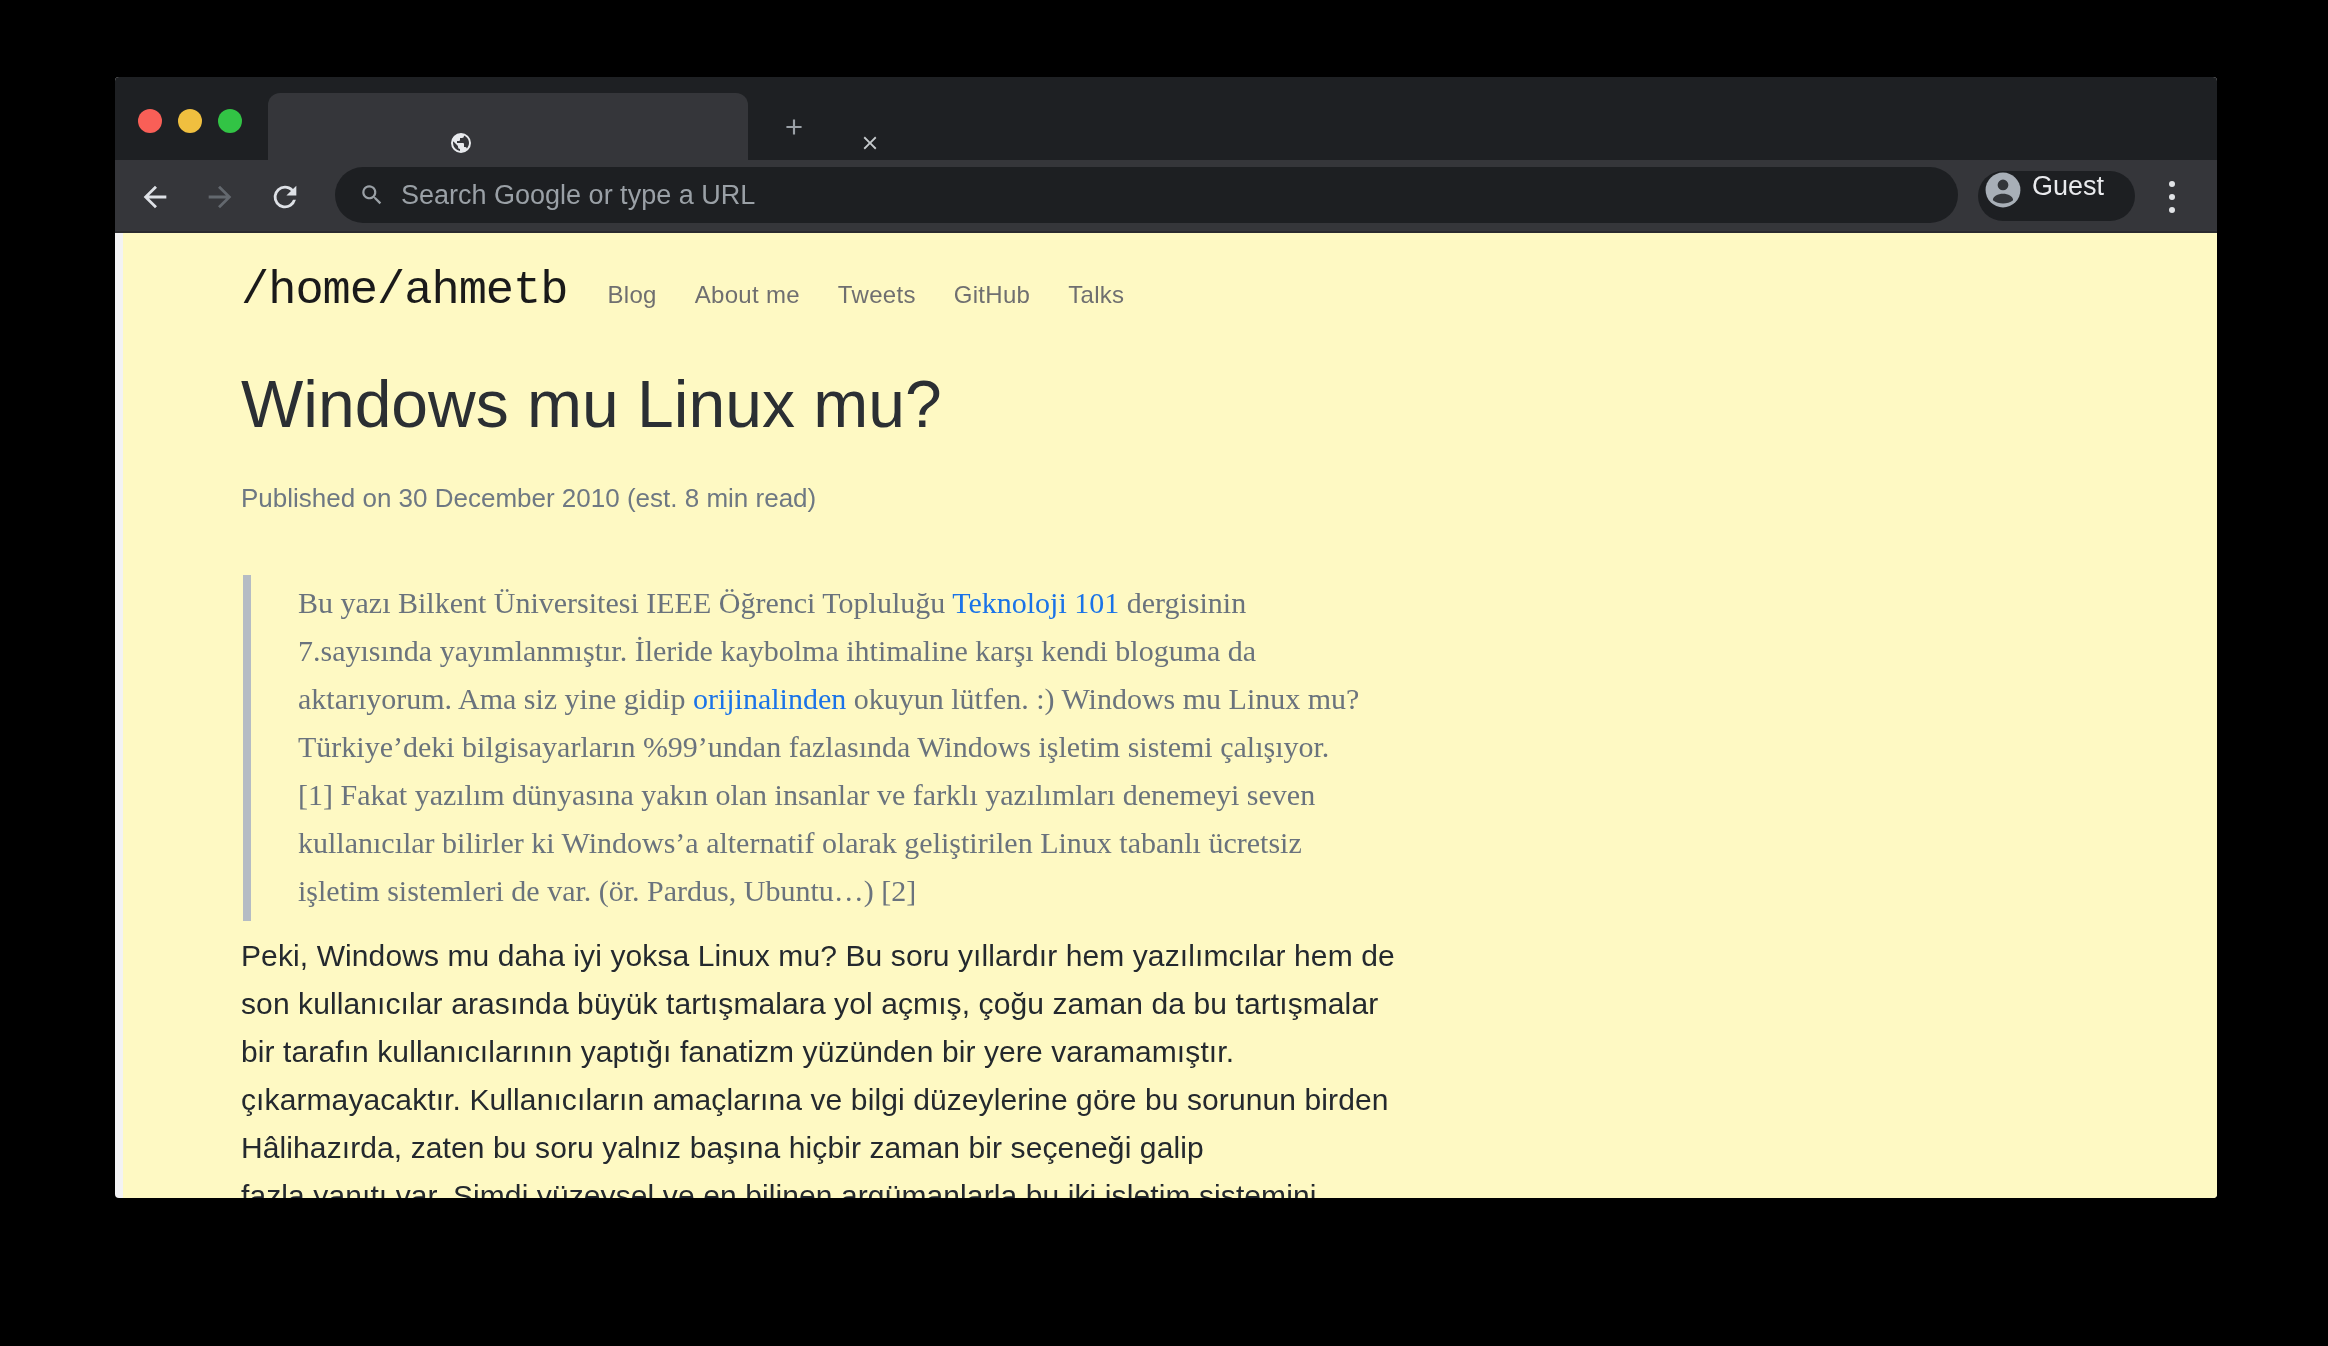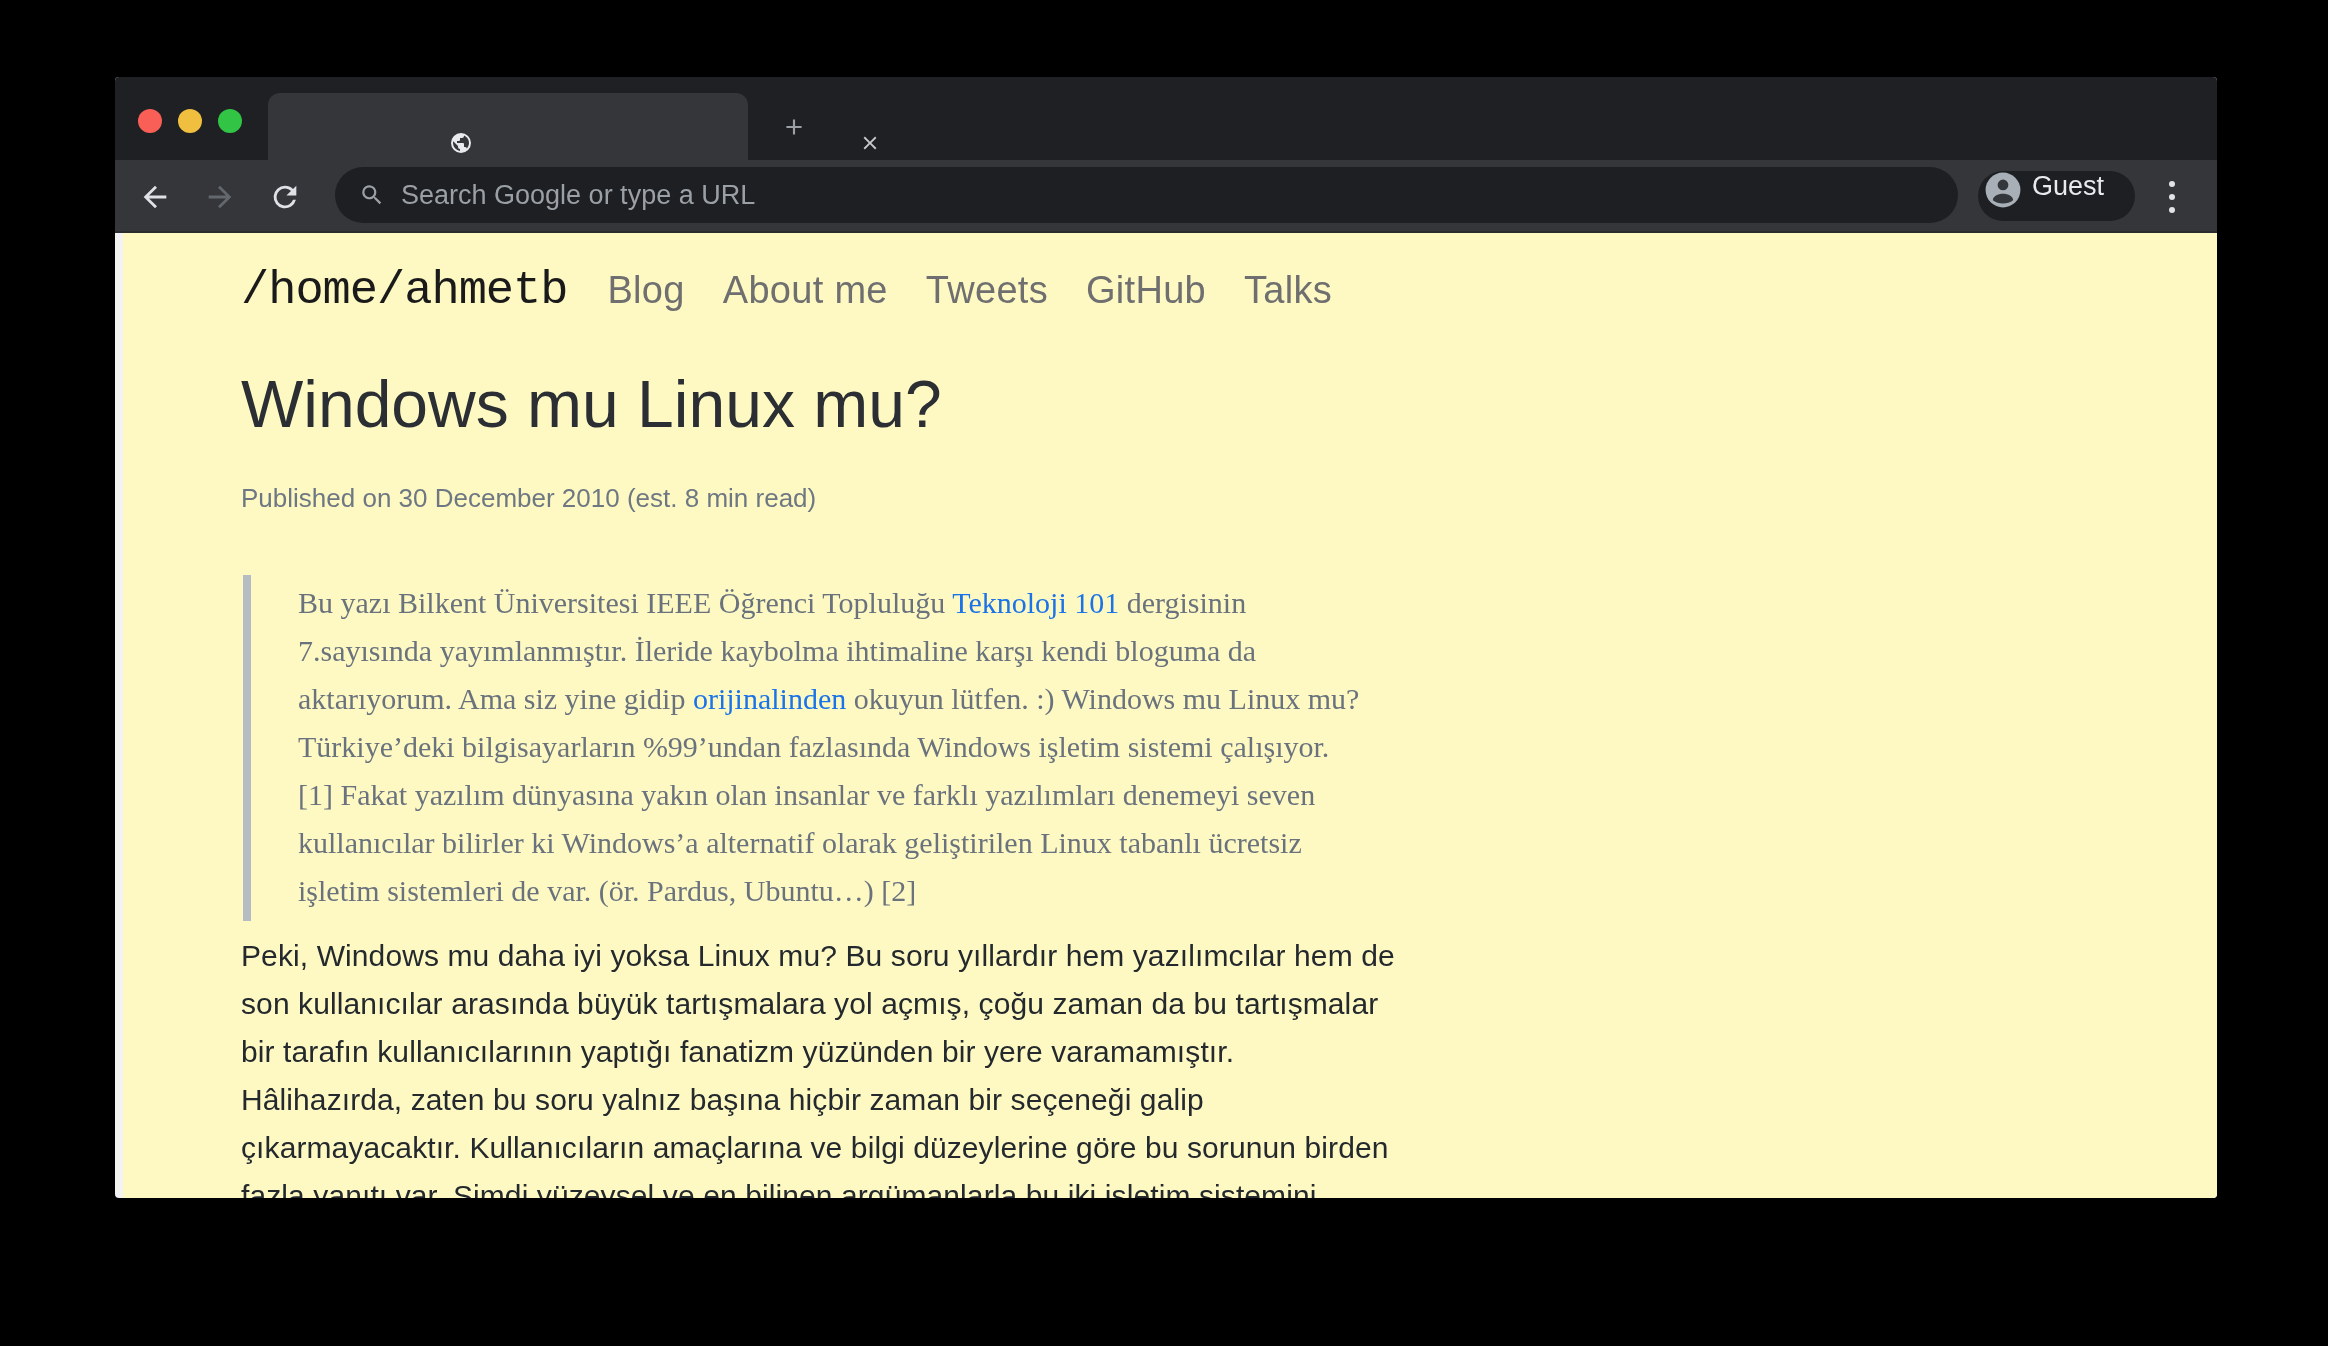--- a/index.html
+++ b/index.html
@@ -58,21 +58,21 @@
   
   .content{position:absolute;left:0;top:156px;width:100%;height:965px;background:#fef9c3;overflow:hidden;margin-left:8px;}
   .masthead{
     position:absolute;left:118px;top:31px;display:flex;align-items:baseline;white-space:nowrap;
   }
   .brand{
     font-family:"Liberation Mono","DejaVu Sans Mono",monospace;
     font-size:47px;color:#1a1a1a;letter-spacing:-1px;text-decoration:none;
   }
   .site-nav{display:flex;gap:38px;margin-left:40px;}
-  .nav-link{font-size:38px;color:#6f6f70;text-decoration:none;letter-spacing:0.3px;}
+  .nav-link{font-size:24px;color:#6f6f70;text-decoration:none;letter-spacing:0.3px;}
   .article-title{
     position:absolute;left:118px;top:138px;margin:0;
     font-family:Liberation Sans, sans-serif;font-weight:400;
     font-size:66px;color:#2b2f33;white-space:nowrap;line-height:1;
   }
   .article-meta{position:absolute;left:118px;top:250px;font-size:26px;color:#6e7883;white-space:nowrap;}
   .blockquote{
     position:absolute;left:120px;top:342px;
     border-left:8px solid #b5bcc4;padding:4px 0 6px 47px;
     font-family:"Liberation Serif","DejaVu Serif",serif;
@@ -185,19 +185,19 @@
         <div class="bq-line"><span>Türkiye’deki bilgisayarların %99’undan fazlasında Windows işletim sistemi çalışıyor.</span></div>
         <div class="bq-line"><span>[1] Fakat yazılım dünyasına yakın olan insanlar ve farklı yazılımları denemeyi seven</span></div>
         <div class="bq-line"><span>kullanıcılar bilirler ki Windows’a alternatif olarak geliştirilen Linux tabanlı ücretsiz</span></div>
         <div class="bq-line"><span>işletim sistemleri de var. (ör. Pardus, Ubuntu…) [2]</span></div>
       </div>
 
     <div class="body-text" id="body-text">
         <div class="body-line">Peki, Windows mu daha iyi yoksa Linux mu? Bu soru yıllardır hem yazılımcılar hem de</div>
         <div class="body-line">son kullanıcılar arasında büyük tartışmalara yol açmış, çoğu zaman da bu tartışmalar</div>
         <div class="body-line">bir tarafın kullanıcılarının yaptığı fanatizm yüzünden bir yere varamamıştır.</div>
+        <div class="body-line">çıkarmayacaktır. Kullanıcıların amaçlarına ve bilgi düzeylerine göre bu sorunun birden</div>
         <div class="body-line">Hâlihazırda, zaten bu soru yalnız başına hiçbir zaman bir seçeneği galip</div>
-        <div class="body-line">çıkarmayacaktır. Kullanıcıların amaçlarına ve bilgi düzeylerine göre bu sorunun birden</div>
         <div class="body-line">fazla yanıtı var. Şimdi yüzeysel ve en bilinen argümanlarla bu iki işletim sistemini</div>
       </div>
 
   </div>
 </div>
 
 </body></html>

